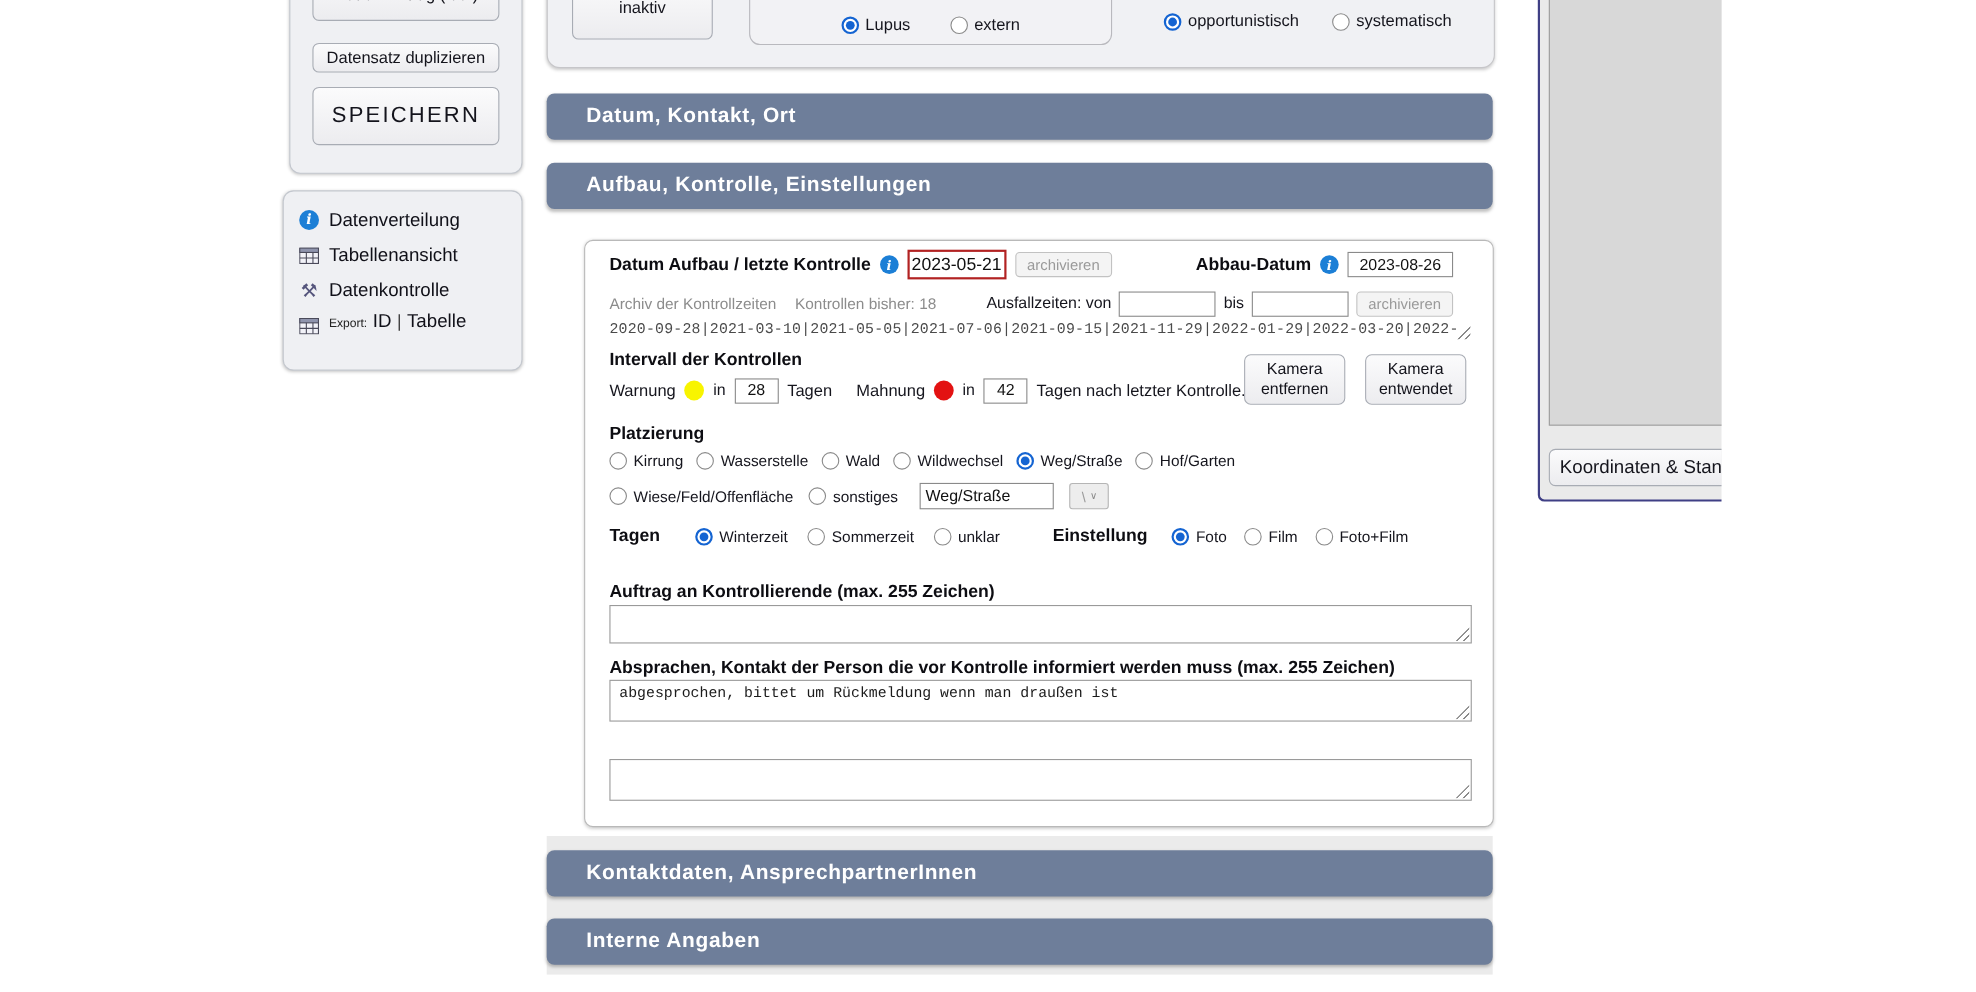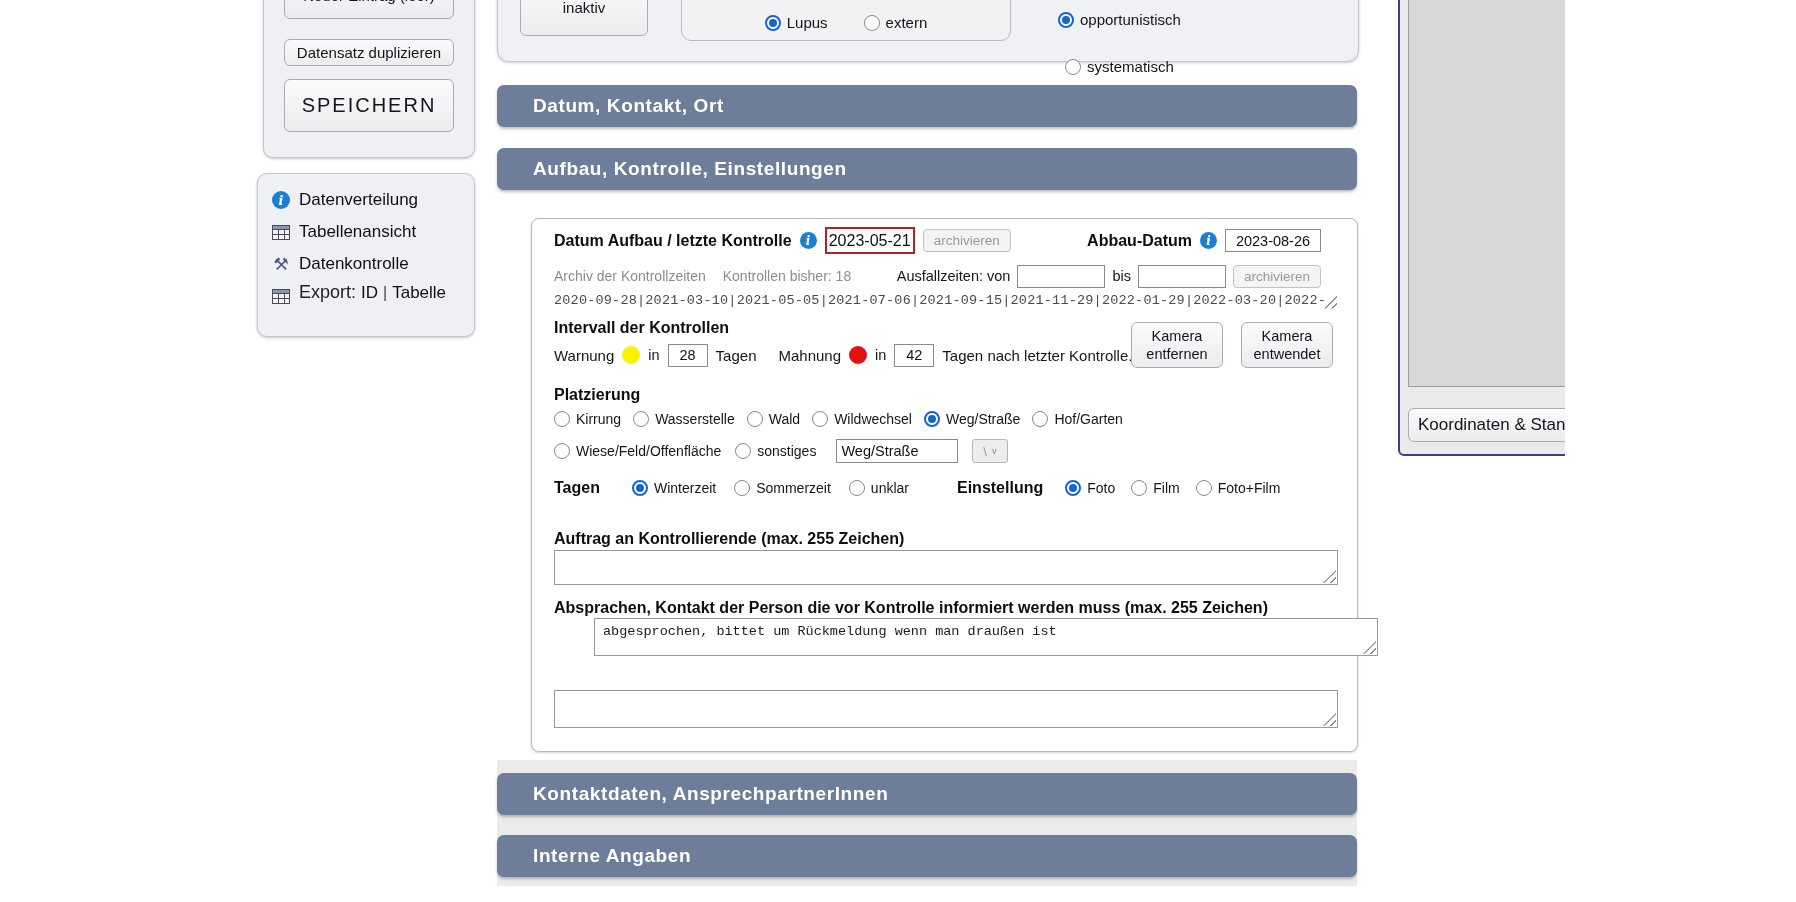--- a/index.html
+++ b/index.html
@@ -24,32 +24,32 @@
 
   .panel-b{left:257px;top:173px;width:216px;height:162px;}
   .menu-item{position:absolute;left:14px;right:8px;height:28px;display:flex;align-items:center;cursor:default;}
   .menu-item .lbl{margin-left:9px;font-size:17px;color:#101018;}
   .info-ic{display:inline-flex;align-items:center;justify-content:center;width:18px;height:18px;border-radius:50%;
            background:#1c7fd6;color:#fff;font-family:"DejaVu Serif",serif;font-style:italic;font-weight:bold;
            font-size:13px;flex:0 0 auto;}
   .info-ic.sm{width:17px;height:17px;font-size:12px;}
   .tools-ic{font-size:17px;color:#55557c;width:18px;text-align:center;flex:0 0 auto;}
   .export-line{display:flex;align-items:baseline;}
-  .export-pre{font-size:18px;color:#222;margin-left:9px;}
+  .export-pre{font-size:11px;color:#222;margin-left:9px;}
   .export-big{font-size:17px;color:#101018;margin-left:5px;}
   .export-sep{font-size:16px;color:#444;margin-left:5px;}
 
   
   .top-panel{position:absolute;left:497px;top:-40px;width:860px;height:100px;background:#f0f1f4;
              border:1px solid #c6c6c9;border-radius:0 0 12px 12px;box-shadow:0 1px 3px rgba(0,0,0,.2);}
   .btn-inaktiv{position:absolute;left:22px;top:18px;width:128px;height:57px;font-size:15px;}
   .groupbox{position:absolute;left:183px;top:16px;width:330px;height:64px;background:#f2f2f5;
             border:1px solid #b9b9be;border-radius:10px;display:flex;align-items:flex-end;
             justify-content:center;gap:36px;padding-bottom:9px;box-sizing:border-box;}
-  .mode-radios{position:absolute;left:560px;top:50px;display:flex;gap:30px;align-items:center;flex-direction:column;}
+  .mode-radios{position:absolute;left:560px;top:50px;display:flex;gap:30px;align-items:center;}
 
   
   .radio-group{display:flex;align-items:center;}
   .radio-item{display:inline-flex;align-items:center;cursor:default;}
   .radio{width:16px;height:16px;border-radius:50%;background:#fff;border:1.5px solid #8a8a8a;
          box-sizing:border-box;position:relative;flex:0 0 auto;}
   .radio.checked{border:2px solid #1464d2;}
   .radio.checked::after{content:"";position:absolute;inset:2px;border-radius:50%;background:#1464d2;}
   .radio-label{margin-left:6px;font-size:14px;color:#15151d;white-space:nowrap;}
   .radios-lg .radio-label{font-size:15px;}
@@ -317,21 +317,21 @@
       <span class="blabel">Auftrag an Kontrollierende (max. 255 Zeichen)</span>
     </div>
     <div class="ta" style="top:331px;height:35px;">
       <div class="txt"></div>
       <span class="grip"></span>
     </div>
 
     <div class="frow" style="top:379px;height:20px;">
       <span class="blabel">Absprachen, Kontakt der Person die vor Kontrolle informiert werden muss (max. 255 Zeichen)</span>
     </div>
-    <div class="ta" style="top:399px;height:38px;margin-left:40px;">
+    <div class="ta" style="top:399px;height:38px;">
       <div class="txt">abgesprochen, bittet um Rückmeldung wenn man draußen ist</div>
       <span class="grip"></span>
     </div>
 
     <div class="ta" style="top:471px;height:38px;">
       <div class="txt"></div>
       <span class="grip"></span>
     </div>
   </div>
 

